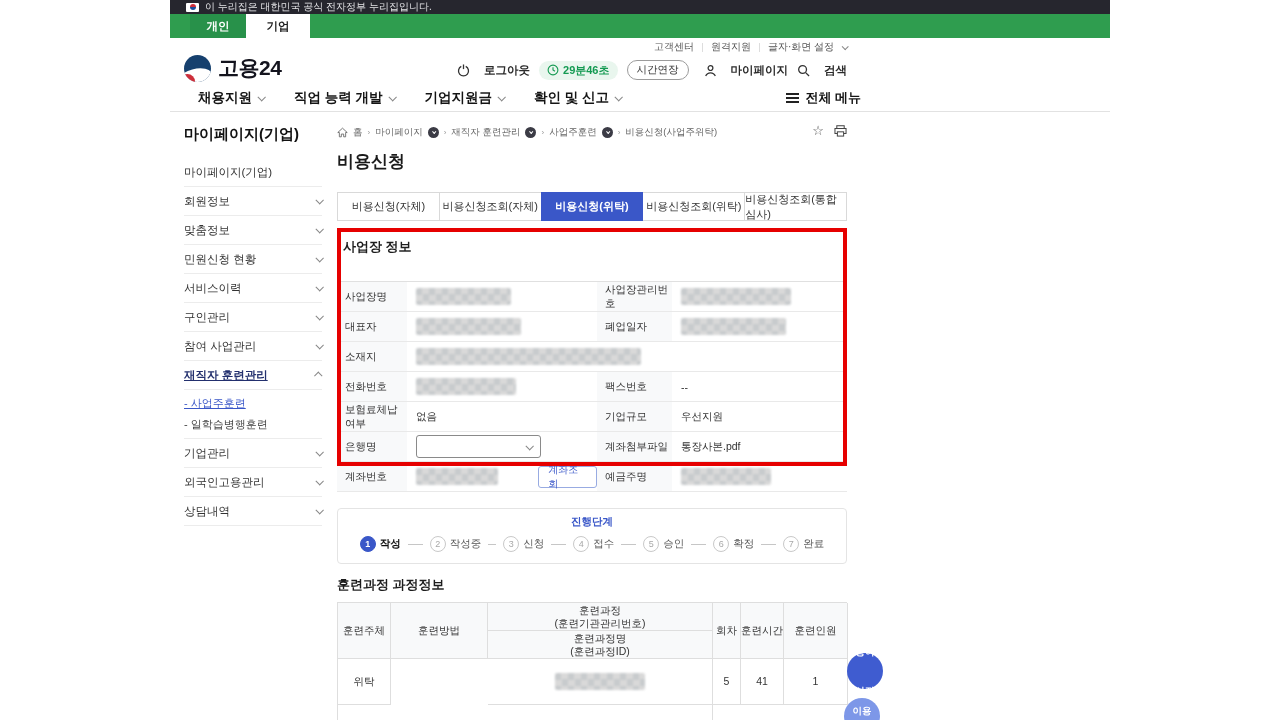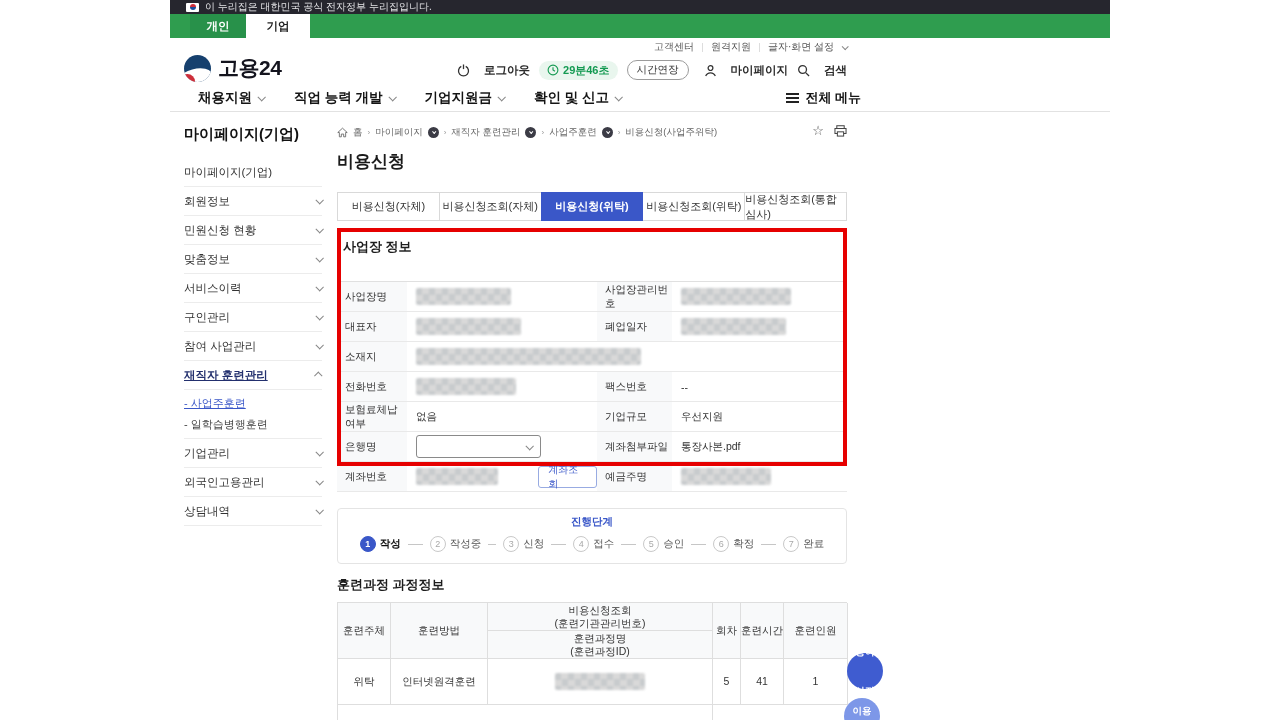--- a/index.html
+++ b/index.html
@@ -235,25 +235,25 @@
     <div class="sb-title">마이페이지(기업)</div>
     <div class="sb-list">
       <div class="sb-item">
           <span>마이페이지(기업)</span>
         </div>
       <div class="sb-item">
           <span>회원정보</span>
           <span class="chev"></span>
         </div>
       <div class="sb-item">
+          <span>맞춤정보</span>
+          <span class="chev"></span>
+        </div>
+      <div class="sb-item">
           <span>민원신청 현황</span>
-          <span class="chev"></span>
-        </div>
-      <div class="sb-item">
-          <span>맞춤정보</span>
           <span class="chev"></span>
         </div>
       <div class="sb-item">
           <span>서비스이력</span>
           <span class="chev"></span>
         </div>
       <div class="sb-item">
           <span>구인관리</span>
           <span class="chev"></span>
         </div>
@@ -437,33 +437,32 @@
           </span>
       </div>
     </div>
 
     <div class="course-title">훈련과정 과정정보</div>
 
     <div class="ctable">
       <div class="cc head rs2">훈련주체</div>
       <div class="cc head rs2">훈련방법</div>
       <div class="cc head">
-        <span>비용신청조회</span>
+        <span>훈련과정</span>
         <span>(훈련기관관리번호)</span>
       </div>
       <div class="cc head rs2" style="grid-column:4">회차</div>
       <div class="cc head rs2" style="grid-column:5">훈련시간</div>
       <div class="cc head rs2" style="grid-column:6">훈련인원</div>
       <div class="cc head" style="grid-column:3;grid-row:2">
         <span>훈련과정명</span>
         <span>(훈련과정ID)</span>
       </div>
 
       <div class="cc rs2" style="grid-column:1;grid-row:3">위탁</div>
-      <div class="cc rs2" style="grid-column:2;grid-row:3">인터넷원격훈련</div>
       <div class="cc" style="grid-column:3;grid-row:3">
         <span class="redact" style="width:90px"></span>
       </div>
       <div class="cc" style="grid-column:3;grid-row:4">영아가 중심이 되는 영아보육</div>
       <div class="cc rs2" style="grid-column:4;grid-row:3">5</div>
       <div class="cc rs2" style="grid-column:5;grid-row:3">41</div>
       <div class="cc rs2" style="grid-column:6;grid-row:3">1</div>
     </div>
 
   </div>

